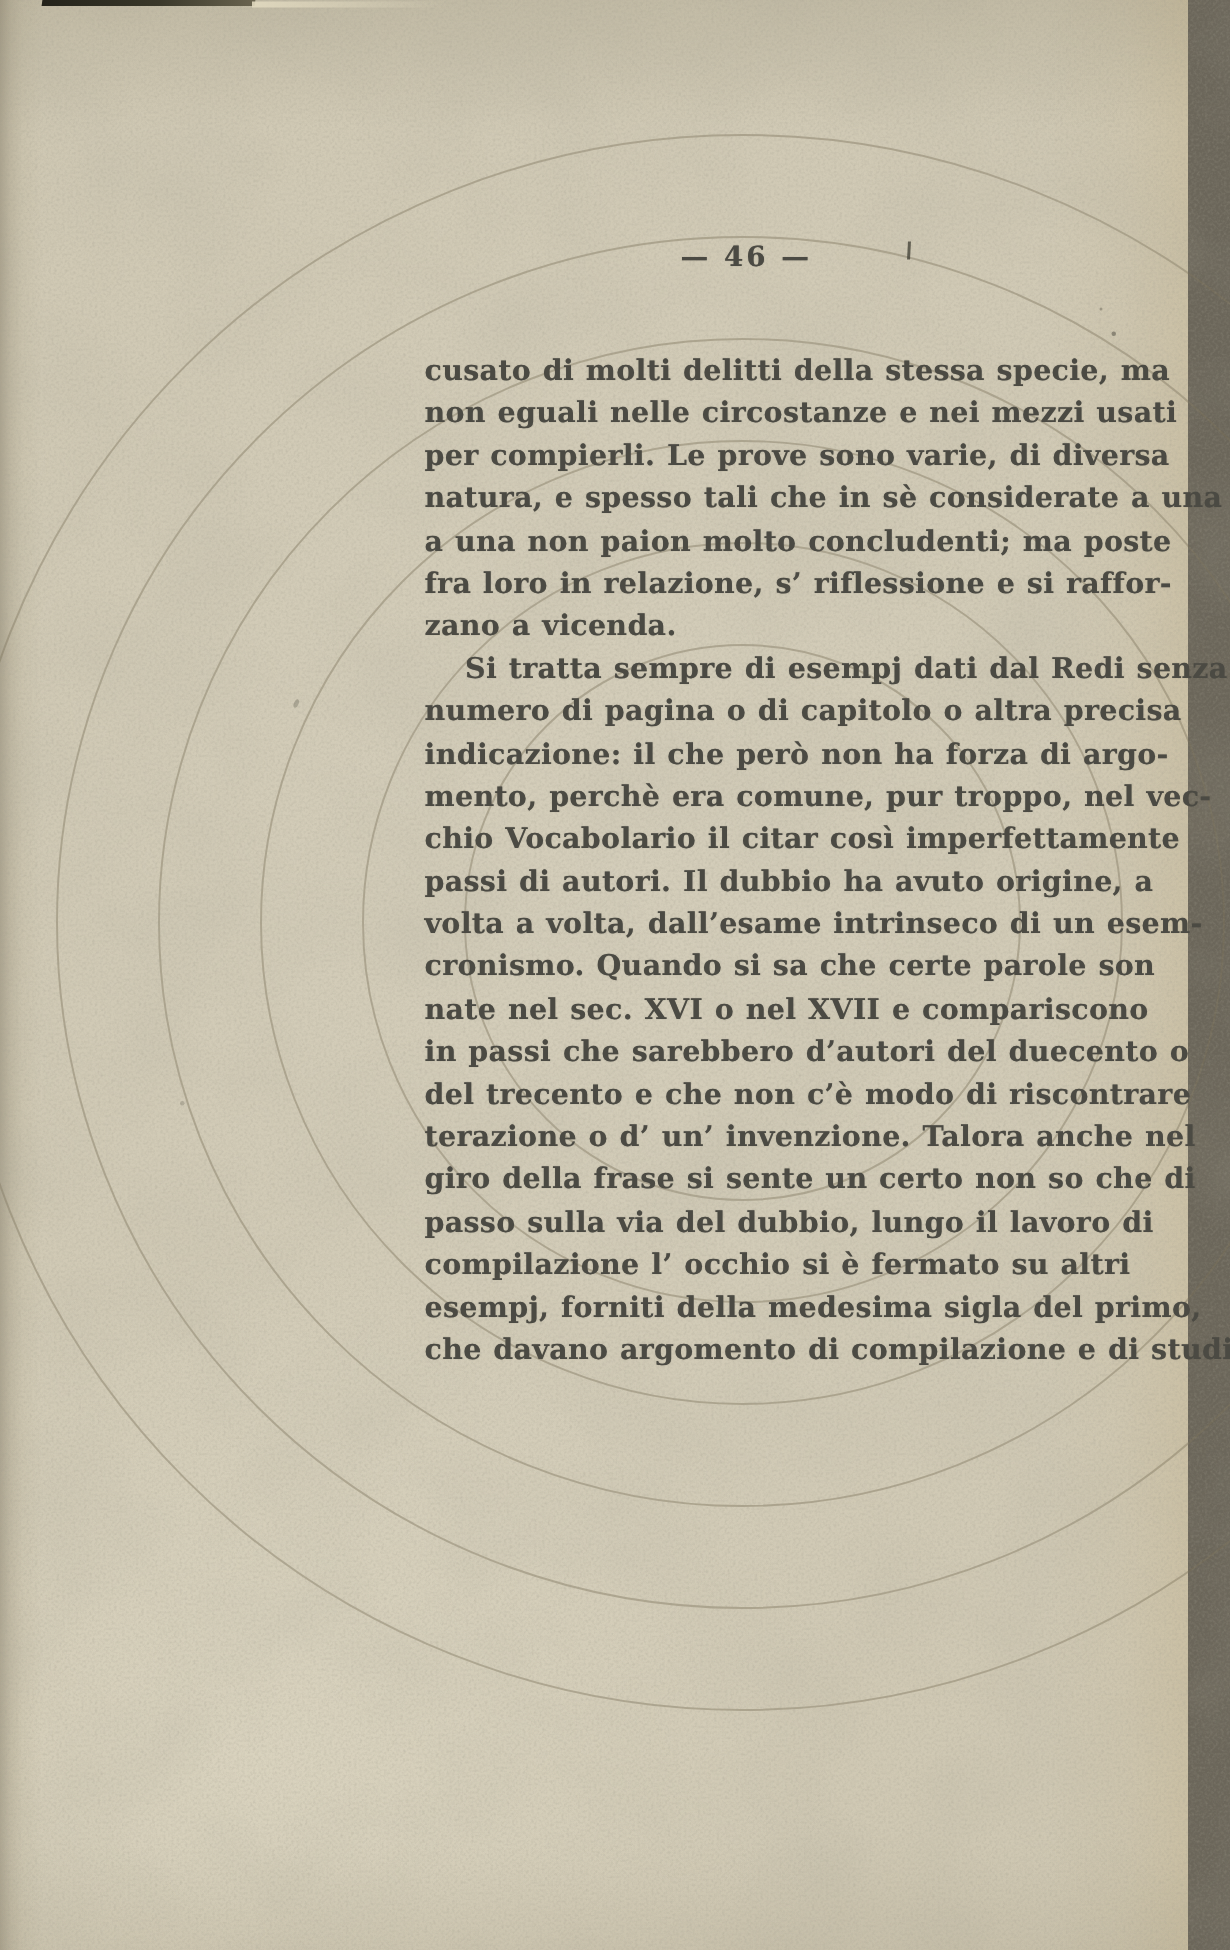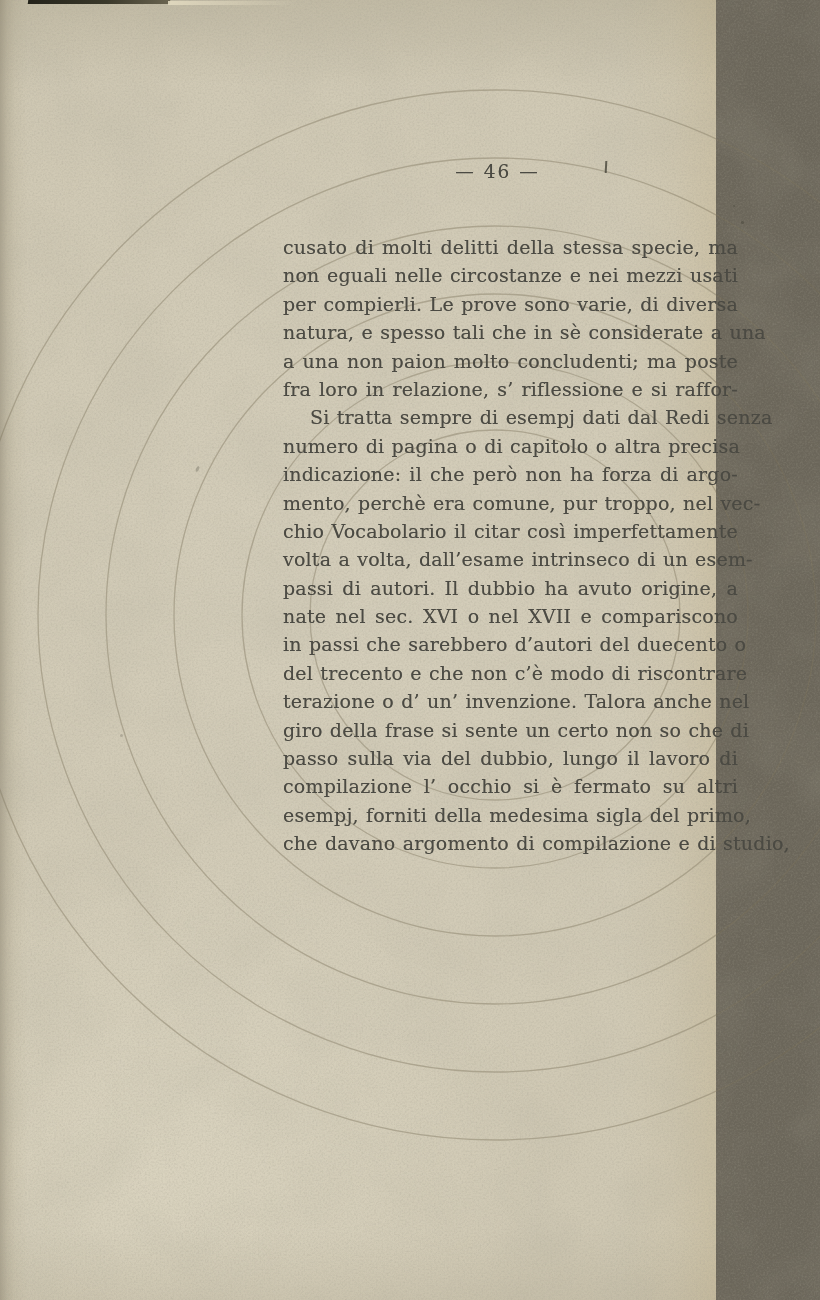--- a/index.html
+++ b/index.html
@@ -5,31 +5,32 @@
   html, body {
     margin: 0;
     padding: 0;
     width: 820px;
     height: 1300px;
     overflow: hidden;
     background: #6b665a;
   }
   .page {
     position: relative;
-    width: 716px;
+    width: 792px;
     height: 1300px;
     background:
       linear-gradient(90deg, rgba(85,76,56,0.30) 0px, rgba(120,110,85,0.20) 7px, rgba(150,140,110,0.10) 15px, rgba(150,140,110,0.0) 28px),
       linear-gradient(270deg, rgba(182,157,104,0.20) 0px, rgba(182,157,104,0.07) 42px, rgba(182,157,104,0.0) 95px),
       linear-gradient(180deg, rgba(120,112,86,0.16) 0px, rgba(120,112,86,0.0) 85px),
       linear-gradient(0deg, rgba(128,118,92,0.10) 0px, rgba(128,118,92,0.0) 70px),
       radial-gradient(ellipse 560px 480px at 22% 90%, rgba(238,233,214,0.30), rgba(238,233,214,0.0) 70%),
       radial-gradient(ellipse 900px 1100px at 50% 45%, rgba(214,208,190,0.55), rgba(199,191,168,0.45)),
       var(--paper, #d1cab5);
     font-family: "DejaVu Serif", "Liberation Serif", serif;
+    font-weight: bold;
   }
   .texture-svg {
     position: absolute;
     left: 0; top: 0;
     width: 820px;
     height: 1300px;
     display: block;
   }
   #stamp-g circle {
     fill: none;
@@ -121,27 +122,29 @@
 
   <div class="page-number">— 46 —</div>
 
   <div class="page-text">
       <div class="line">cusato di molti delitti della stessa specie, ma</div>
       <div class="line">non eguali nelle circostanze e nei mezzi usati</div>
       <div class="line">per compierli. Le prove sono varie, di diversa</div>
       <div class="line">natura, e spesso tali che in sè considerate a una</div>
       <div class="line">a una non paion molto concludenti; ma poste</div>
       <div class="line">fra loro in relazione, s’ riflessione e si raffor-</div>
+      <div class="line no-just">zano a vicenda.</div>
       <div class="line indent">Si tratta sempre di esempj dati dal Redi senza</div>
       <div class="line">numero di pagina o di capitolo o altra precisa</div>
       <div class="line">indicazione: il che però non ha forza di argo-</div>
       <div class="line">mento, perchè era comune, pur troppo, nel vec-</div>
       <div class="line">chio Vocabolario il citar così imperfettamente</div>
+      <div class="line">passi di autori. Il dubbio ha avuto origine, a</div>
       <div class="line">volta a volta, dall’esame intrinseco di un esem-</div>
-      <div class="line">passi di autori. Il dubbio ha avuto origine, a</div>
+      <div class="line">cronismo. Quando si sa che certe parole son</div>
       <div class="line">nate nel sec. XVI o nel XVII e compariscono</div>
       <div class="line">in passi che sarebbero d’autori del duecento o</div>
       <div class="line">del trecento e che non c’è modo di riscontrare</div>
       <div class="line">terazione o d’ un’ invenzione. Talora anche nel</div>
       <div class="line">giro della frase si sente un certo non so che di</div>
       <div class="line">passo sulla via del dubbio, lungo il lavoro di</div>
       <div class="line">compilazione l’ occhio si è fermato su altri</div>
       <div class="line">esempj, forniti della medesima sigla del primo,</div>
       <div class="line">che davano argomento di compilazione e di studio,</div>
     </div>

